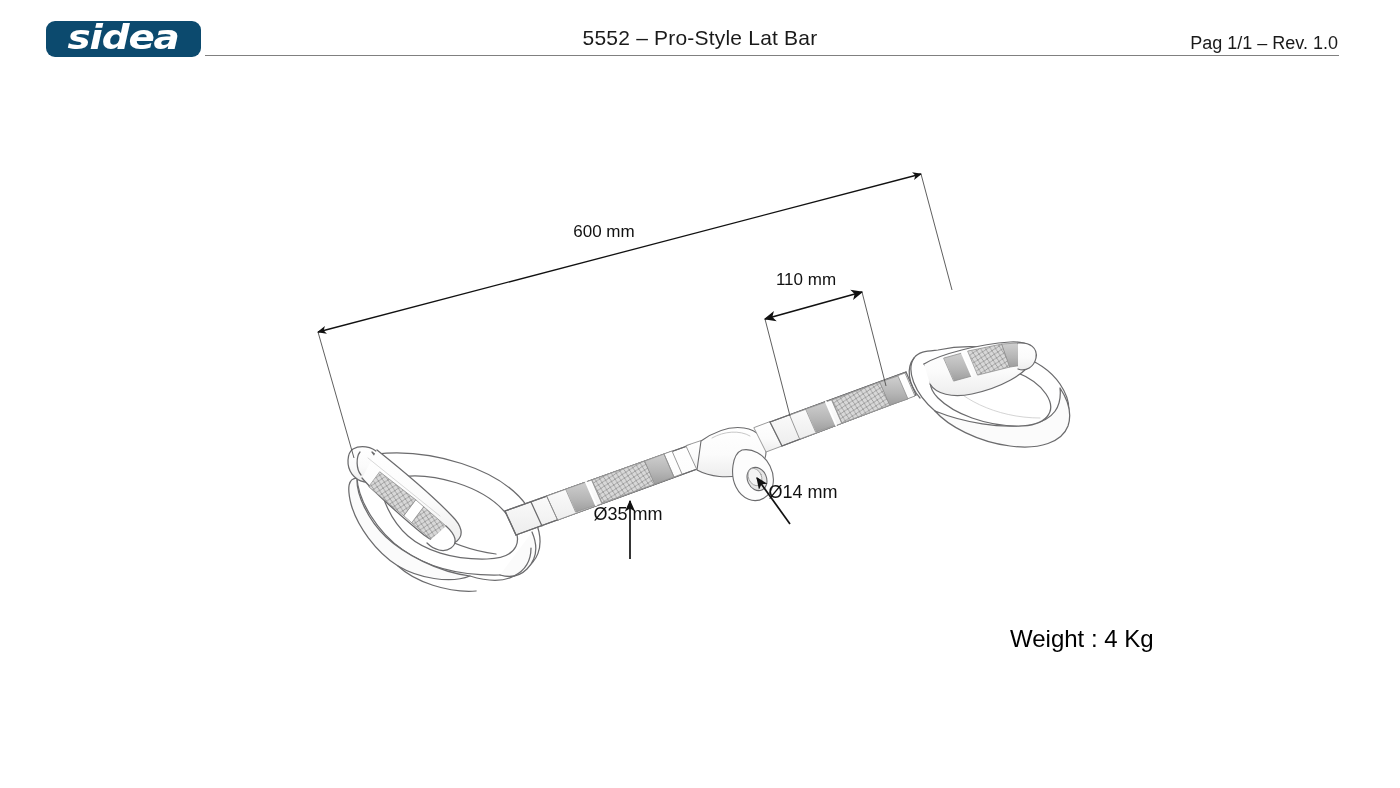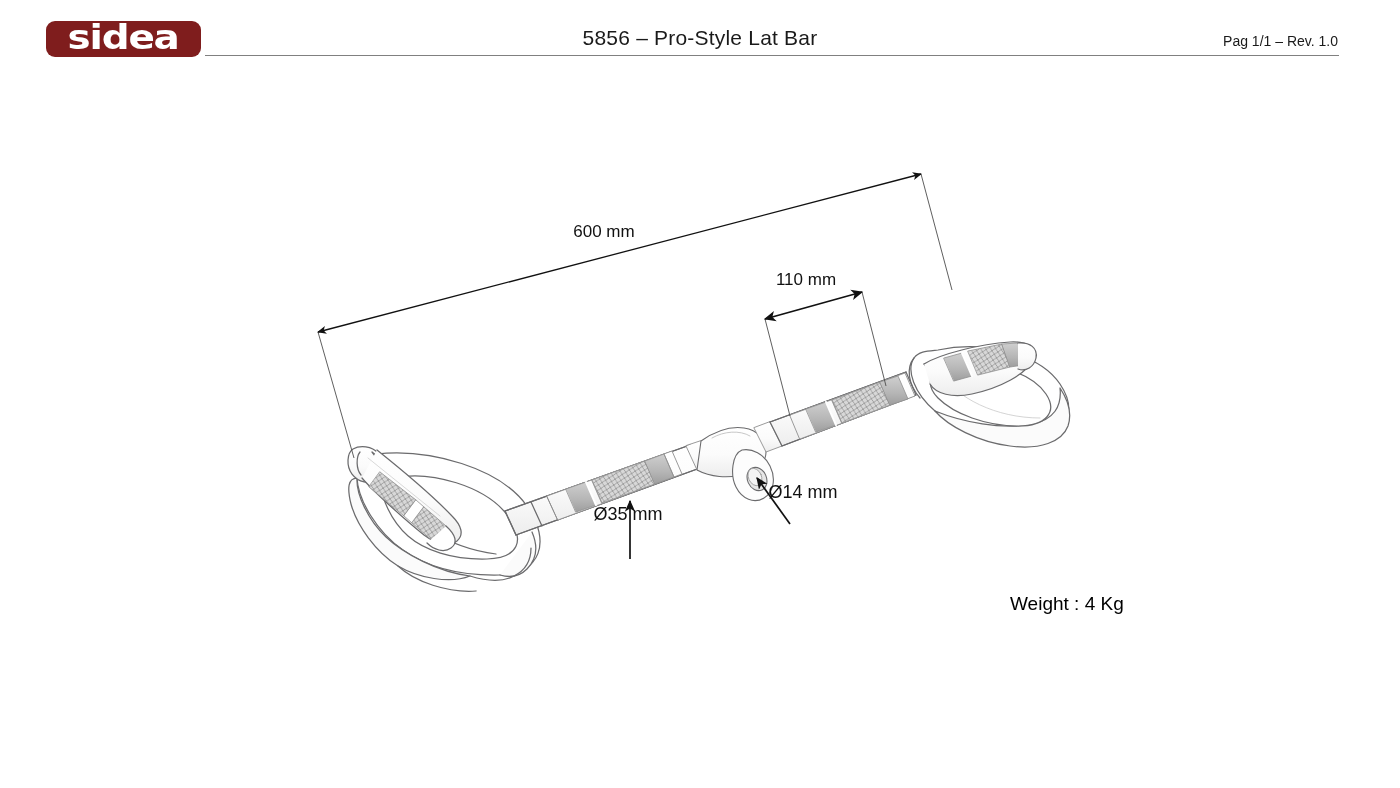--- a/index.html
+++ b/index.html
@@ -22,26 +22,27 @@
     left: 0; top: 0;
     width: 1400px;
     height: 66px;
   }
   #logo {
     position: absolute;
     left: 46px;
     top: 21px;
     width: 155px;
     height: 36px;
-    background: #7f1d1d;
+    background: #0c4a6e;
     border-radius: 9px;
     display: flex;
     align-items: center;
     justify-content: center;
     overflow: hidden;
+    font-style: italic;
   }
   #logo-text {
     color: #ffffff;
     font-family: "DejaVu Sans", sans-serif;
     font-weight: bold;
     font-size: 33px;
     letter-spacing: -1px;
     line-height: 1;
     transform: scaleX(1.18);
     padding-bottom: 3px;
@@ -61,42 +62,42 @@
     width: 1400px;
     text-align: center;
     font-size: 21px;
     color: #1a1a1a;
     letter-spacing: 0.2px;
   }
   #header-revision {
     position: absolute;
     right: 62px;
     top: 33px;
-    font-size: 14px;
+    font-size: 18px;
     color: #1a1a1a;
   }
 
   
   #drawing-area {
     position: absolute;
     left: 0; top: 54px;
     width: 1400px;
     height: 722px;
   }
   #drawing-svg {
     position: absolute;
     left: 0; top: 0;
   }
 
   
   #weight-label {
     position: absolute;
     left: 1010px;
-    top: 593px;
-    font-size: 19px;
+    top: 625px;
+    font-size: 24px;
     color: #000000;
     white-space: nowrap;
   }
 
   .dim-text {
     font-family: "Liberation Sans", sans-serif;
     font-size: 17px;
     fill: #111111;
   }
   .callout-text {
@@ -109,21 +110,21 @@
 <body>
 
 <div id="header">
 
   <div id="logo">
     <span id="logo-text">sidea</span>
   </div>
 
   <div id="header-rule"></div>
 
-  <div id="header-title">5856 – Pro-Style Lat Bar</div>
+  <div id="header-title">5552 – Pro-Style Lat Bar</div>
 
   <div id="header-revision">Pag 1/1 – Rev. 1.0</div>
 </div>
 
 <div id="drawing-area">
   <svg id="drawing-svg" width="1400" height="722" viewBox="0 0 1400 722">
     <defs>
 
       <pattern id="knurl" patternUnits="userSpaceOnUse" width="6" height="6" patternTransform="rotate(12)">
         <rect width="6" height="6" fill="#d8d8d8"></rect>

